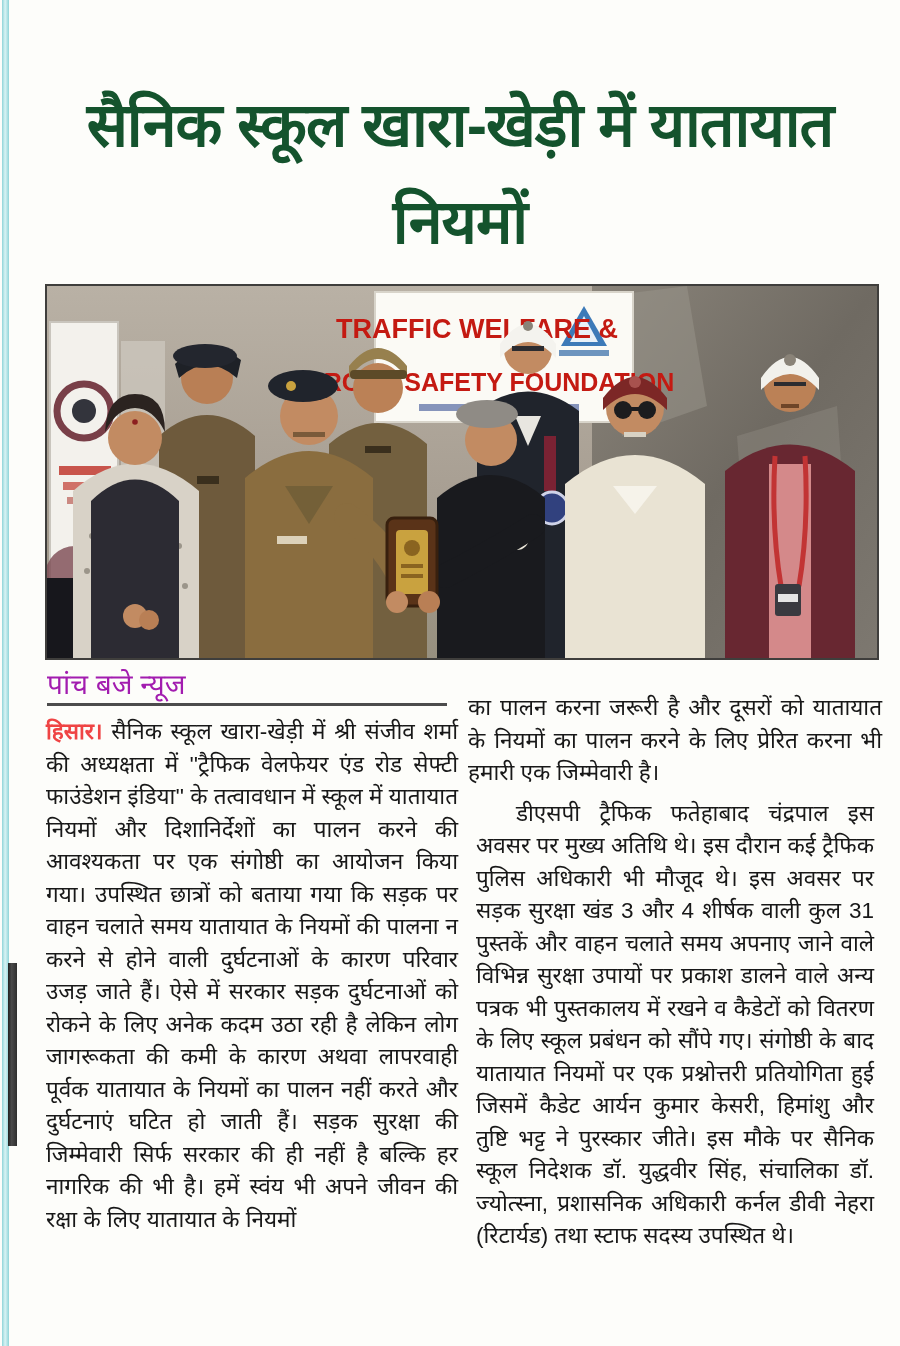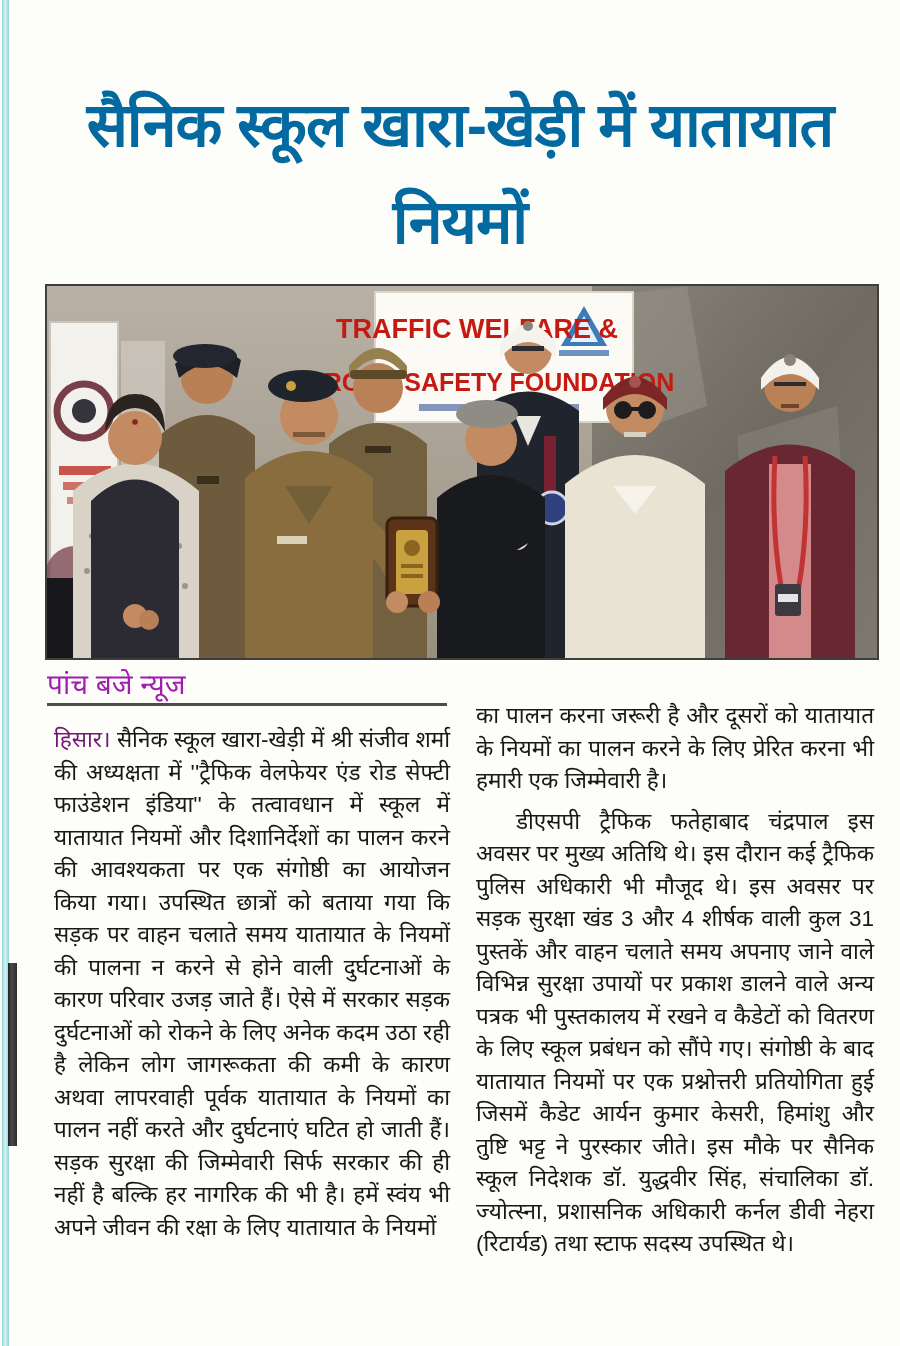--- a/index.html
+++ b/index.html
@@ -14,21 +14,21 @@
     position:absolute;left:2px;top:0;width:7px;height:1346px;
     background:linear-gradient(90deg,#8fd4d8 0%,#d9f3f4 45%,#8fd4d8 100%);
   }
   .divider-bar{
     position:absolute;left:8px;top:963px;width:9px;height:183px;
     background:linear-gradient(90deg,#222 0%,#4a4a4a 40%,#2e2e2e 100%);
   }
   
   .headline{
     position:absolute;left:40px;top:36px;width:840px;height:220px;
-    text-align:center;font-weight:700;color:#0369a1;
+    text-align:center;font-weight:700;color:#14532d;
     font-size:61px;line-height:97px;letter-spacing:-1px;
   }
   
   .photo-frame{
     position:absolute;left:45px;top:284px;width:830px;height:372px;
     border:2px solid #3f3e3c;box-sizing:content-box;background:#a79f94;
   }
   .photo-frame svg{display:block;width:830px;height:372px;}
   
   .section-label{
@@ -39,23 +39,23 @@
     position:absolute;left:47px;top:703px;width:400px;height:0;
     border-top:3px solid #4c4c4c;
   }
   
   .col{
     position:absolute;
     font-size:22.5px;line-height:32.5px;text-align:justify;color:#181818;
   }
   .col-left{left:46px;top:716px;width:412px;}
   .col-right{left:468px;top:692px;width:414px;}
-  .dateline{font-weight:400;color:#701a75;}
+  .dateline{font-weight:700;color:#ef4444;}
   .para2{text-indent:40px;margin:8px;}
-  p{margin:8px;}
+  p{margin:0;}
 </style>
 </head>
 <body>
 
 <div class="accent-stripe"></div>
 <div class="divider-bar"></div>
 
 <h1 class="headline">
   <span>सैनिक स्कूल खारा-खेड़ी में यातायात नियमों</span><br>
   <span>की पालना पर संगोष्ठी का आयोजन</span>

